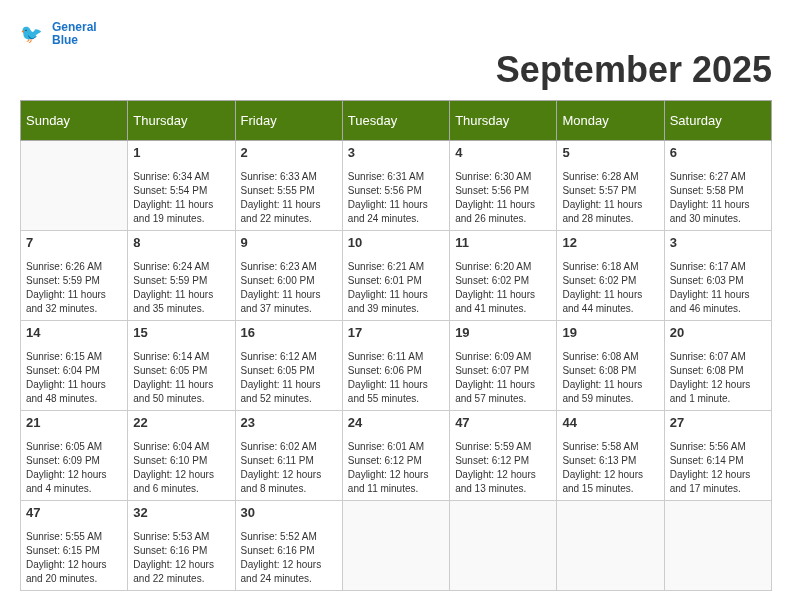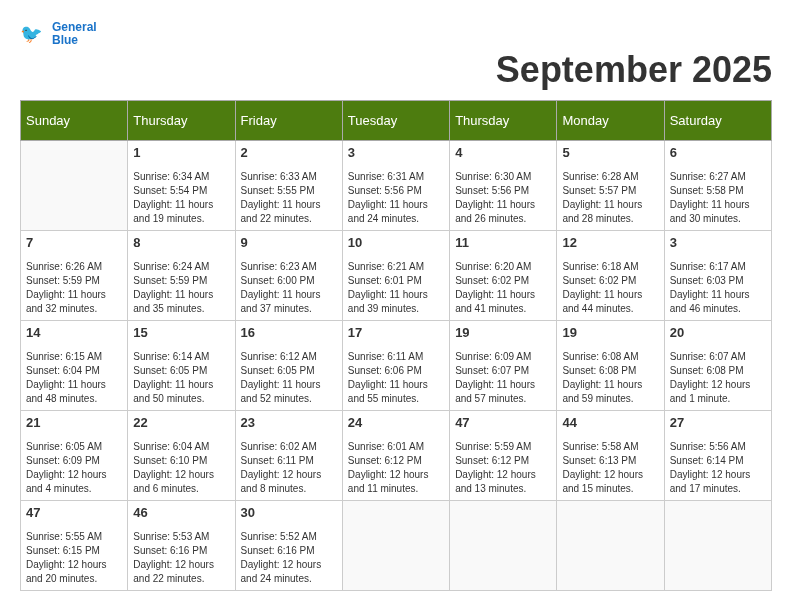--- a/index.html
+++ b/index.html
@@ -238,21 +238,21 @@
           <div class="day-num">27</div>
           <div class="day-info">Sunrise: 5:56 AM<br>Sunset: 6:14 PM<br>Daylight: 12 hours<br>and 17 minutes.</div>
         </td>
       </tr>
       <tr>
         <td>
           <div class="day-num">47</div>
           <div class="day-info">Sunrise: 5:55 AM<br>Sunset: 6:15 PM<br>Daylight: 12 hours<br>and 20 minutes.</div>
         </td>
         <td>
-          <div class="day-num">46</div>
+          <div class="day-num">32</div>
           <div class="day-info">Sunrise: 5:53 AM<br>Sunset: 6:16 PM<br>Daylight: 12 hours<br>and 22 minutes.</div>
         </td>
         <td>
           <div class="day-num">30</div>
           <div class="day-info">Sunrise: 5:52 AM<br>Sunset: 6:16 PM<br>Daylight: 12 hours<br>and 24 minutes.</div>
         </td>
         <td class="empty-cell"></td>
         <td class="empty-cell"></td>
         <td class="empty-cell"></td>
         <td class="empty-cell"></td>

